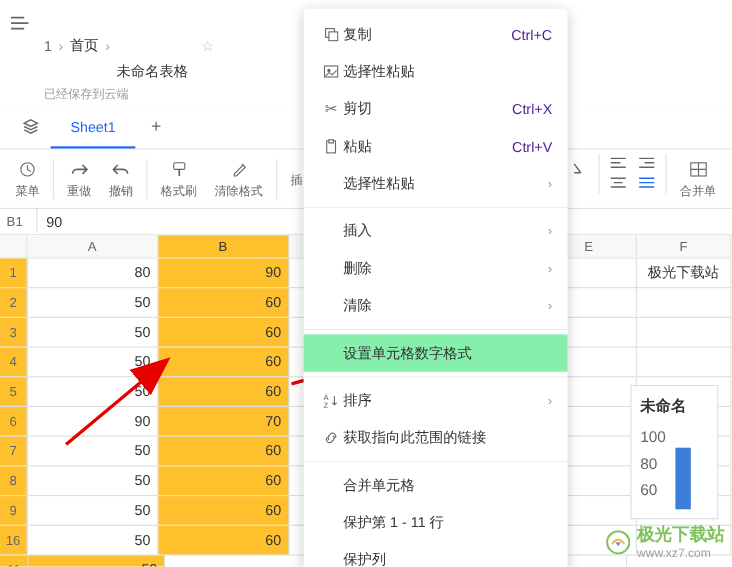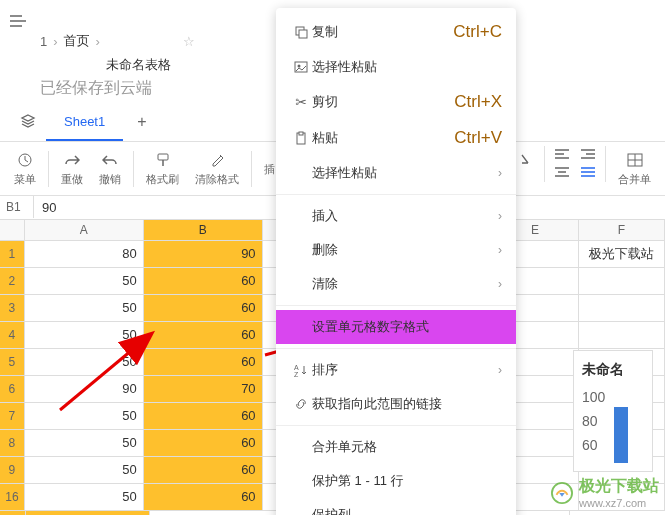--- a/index.html
+++ b/index.html
@@ -5,21 +5,21 @@
 * { margin: 0; padding: 0; box-sizing: border-box; font-family: "Microsoft YaHei", Arial, sans-serif; }
 body { width: 665px; height: 515px; overflow: hidden; background: #f5f5f5; position: relative; font-size: 13px; color: #333; }
 
 .top-bar { background: #fff; padding: 8px 10px 4px 40px; position: relative; }
 .hamburger { position: absolute; left: 10px; top: 14px; cursor: pointer; }
 .breadcrumb { display: flex; align-items: center; gap: 6px; font-size: 13px; color: #333; }
 .breadcrumb .page-num { color: #666; }
 .breadcrumb .sep { color: #aaa; }
 .breadcrumb .doc-name { color: #333; margin-top: 48px; }
 .star-icon { margin-left: 6px; color: #bbb; cursor: pointer; }
-.save-status { font-size: 16px; color: #999; margin-top: 4px; }
+.save-status { font-size: 11px; color: #999; margin-top: 4px; }
 
 .sheet-tabs { background: #fff; display: flex; align-items: center; border-bottom: 1px solid #e0e0e0; padding-left: 10px; }
 .layers-icon { padding: 8px 10px; cursor: pointer; color: #666; }
 .tab { padding: 10px 18px; font-size: 13px; color: #2468f2; border-bottom: 2px solid #2468f2; cursor: pointer; }
 .add-tab { padding: 10px 14px; cursor: pointer; color: #666; font-size: 16px; }
 
 .toolbar { background: #fff; display: flex; align-items: center; padding: 4px 6px; border-bottom: 1px solid #e0e0e0; font-size: 11px; }
 .tool-btn { display: flex; flex-direction: column; align-items: center; padding: 4px 8px; cursor: pointer; color: #555; }
 .tool-btn .ticon { font-size: 16px; height: 20px; display: flex; align-items: center; }
 .tool-label { font-size: 11px; color: #666; margin-top: 2px; }
@@ -46,24 +46,24 @@
 .row-h { width: 26px; text-align: center; font-size: 12px; color: #666; border-right: 1px solid #ddd; background: #f8f8f8; line-height: 26px; }
 .row-h.sel { background: #fec02d; }
 .cell { width: 124px; border-right: 1px solid #ddd; padding: 0 6px; line-height: 26px; text-align: right; font-size: 13px; }
 .cell.narrow { width: 90px; text-align: center; }
 .cell.sel { background: #fec02d; }
 
 .arrow-annotation { position: absolute; pointer-events: none; z-index: 5; }
 
 .context-menu { position: absolute; top: 8px; left: 276px; width: 240px; background: #fff; box-shadow: 0 2px 12px rgba(0,0,0,0.2); border-radius: 4px; padding: 6px 0; z-index: 10; font-size: 13px; }
 .menu-item { display: flex; align-items: center; padding: 8px 14px; cursor: pointer; color: #333; }
-.menu-item.highlighted { background: #d946ef; }
+.menu-item.highlighted { background: #86efac; }
 .menu-icon { width: 22px; display: inline-flex; align-items: center; justify-content: center; color: #666; font-size: 14px; }
 .menu-label { flex: 1; }
-.menu-shortcut { color: #a16207; font-size: 17px; }
+.menu-shortcut { color: #4c1d95; font-size: 13px; }
 .menu-arrow { color: #999; font-size: 12px; }
 .menu-sep { height: 1px; background: #eee; margin: 4px 0; }
 
 .watermark { position: absolute; right: 6px; bottom: 6px; display: flex; align-items: center; gap: 6px; opacity: 0.8; z-index: 20; }
 .watermark-logo { width: 22px; height: 22px; }
 .watermark-text { font-size: 16px; font-weight: bold; color: #5fb336; }
 .watermark-url { font-size: 11px; color: #888; }
 
 .right-chart { position: absolute; right: 12px; top: 350px; background: #fff; border: 1px solid #ddd; padding: 10px 8px 4px 8px; font-size: 12px; z-index: 1; width: 80px; overflow: hidden; }
 .right-chart .chart-title { font-weight: bold; margin-bottom: 10px; font-size: 14px; }

